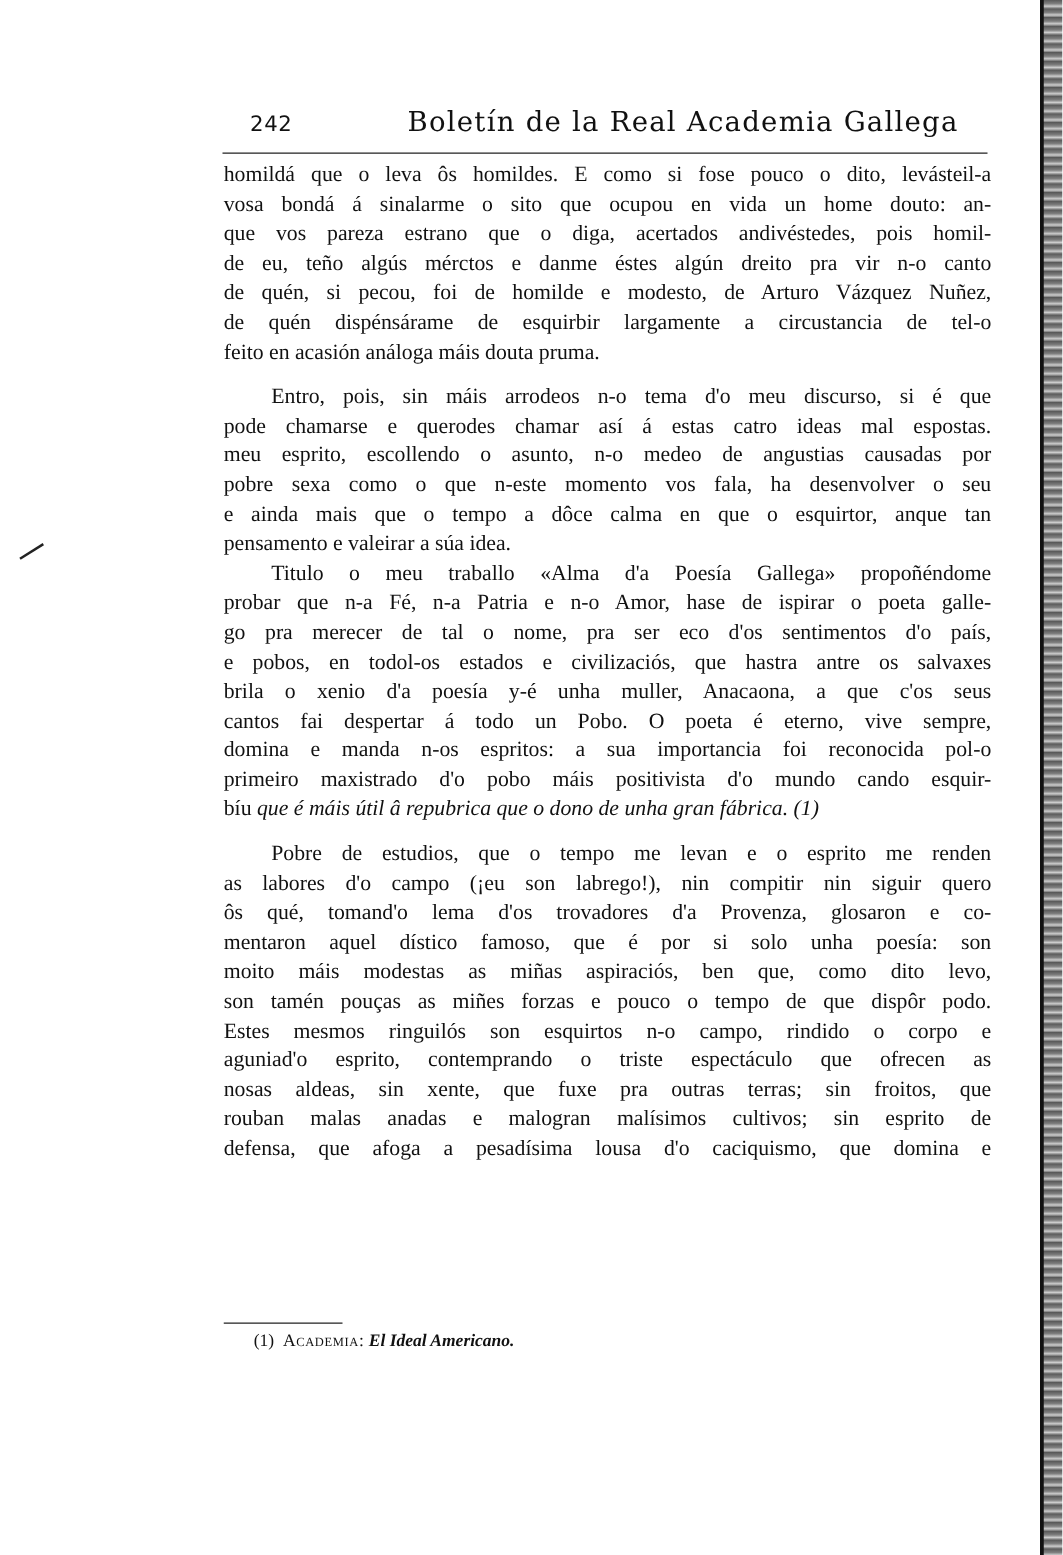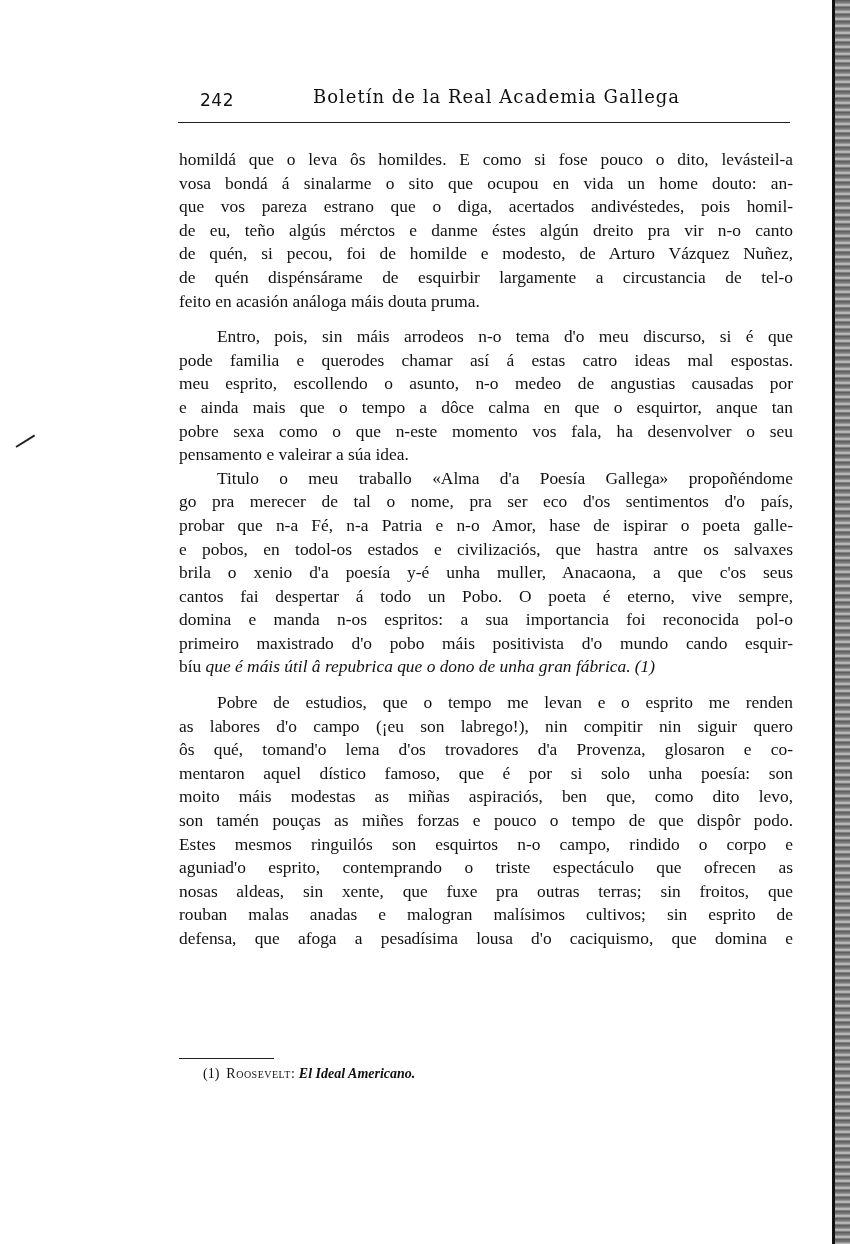--- a/index.html
+++ b/index.html
@@ -9,29 +9,29 @@
     }
     .page { position: absolute; left: 0; top: 0; width: 850px; height: 1244px; }
     .header {
       position: absolute; left: 178px; top: 86px; width: 612px; height: 34px;
     }
     .page-number {
       position: absolute; left: 22px; top: 4px; font-size: 17px;
       font-family: "DejaVu Sans", sans-serif; letter-spacing: 0.5px;
     }
     .running-title {
-      position: absolute; left: 135px; top: 0px; font-size: 18px;
+      position: absolute; left: 148px; top: 0px; font-size: 22px;
       font-family: "DejaVu Serif", serif; letter-spacing: 1px; font-weight: normal;
     }
     .header-rule {
       position: absolute; left: 178px; top: 122px; width: 612px; height: 0;
       border-top: 1.5px solid #222;
     }
     .body-text {
-      position: absolute; left: 179px; top: 148px; width: 614px;
+      position: absolute; left: 179px; top: 128px; width: 614px;
       font-family: "Liberation Serif", serif; font-size: 17.4px; line-height: 23.6px;
       text-align: justify;
     }
     .line { display: block; white-space: nowrap; text-align-last: justify; text-align: justify; }
     .line.last { text-align-last: left; }
     .indent { padding-left: 38px; }
     .para-gap { height: 12px; }
     .italic { font-style: italic; }
     .footnote-rule {
       position: absolute; left: 179px; top: 1058px; width: 95px; border-top: 1.5px solid #222;
@@ -72,31 +72,31 @@
       <span class="line">que vos pareza estrano que o diga, acertados andivéstedes, pois homil-</span>
       <span class="line">de eu, teño algús mérctos e danme éstes algún dreito pra vir n-o canto</span>
       <span class="line">de quén, si pecou, foi de homilde e modesto, de Arturo Vázquez Nuñez,</span>
       <span class="line">de quén dispénsárame de esquirbir largamente a circustancia de tel-o</span>
       <span class="line last">feito en acasión análoga máis douta pruma.</span>
     </div>
     <div class="para-gap"></div>
 
     <div class="paragraph">
       <span class="line indent">Entro, pois, sin máis arrodeos n-o tema d'o meu discurso, si é que</span>
-      <span class="line">pode familia e querodes chamar así á estas catro ideas mal espostas.</span>
+      <span class="line">pode chamarse e querodes chamar así á estas catro ideas mal espostas.</span>
       <span class="line">meu esprito, escollendo o asunto, n-o medeo de angustias causadas por</span>
+      <span class="line">pobre sexa como o que n-este momento vos fala, ha desenvolver o seu</span>
       <span class="line">e ainda mais que o tempo a dôce calma en que o esquirtor, anque tan</span>
-      <span class="line">pobre sexa como o que n-este momento vos fala, ha desenvolver o seu</span>
       <span class="line last">pensamento e valeirar a súa idea.</span>
     </div>
 
     <div class="paragraph">
       <span class="line indent">Titulo o meu traballo «Alma d'a Poesía Gallega» propoñéndome</span>
+      <span class="line">probar que n-a Fé, n-a Patria e n-o Amor, hase de ispirar o poeta galle-</span>
       <span class="line">go pra merecer de tal o nome, pra ser eco d'os sentimentos d'o país,</span>
-      <span class="line">probar que n-a Fé, n-a Patria e n-o Amor, hase de ispirar o poeta galle-</span>
       <span class="line">e pobos, en todol-os estados e civilizaciós, que hastra antre os salvaxes</span>
       <span class="line">brila o xenio d'a poesía y-é unha muller, Anacaona, a que c'os seus</span>
       <span class="line">cantos fai despertar á todo un Pobo. O poeta é eterno, vive sempre,</span>
       <span class="line">domina e manda n-os espritos: a sua importancia foi reconocida pol-o</span>
       <span class="line">primeiro maxistrado d'o pobo máis positivista d'o mundo cando esquir-</span>
       <span class="line last"><span>bíu </span><span class="italic">que é máis útil â repubrica que o dono de unha gran fábrica. (1)</span></span>
     </div>
     <div class="para-gap"></div>
 
     <div class="paragraph">
@@ -110,20 +110,20 @@
       <span class="line">aguniad'o esprito, contemprando o triste espectáculo que ofrecen as</span>
       <span class="line">nosas aldeas, sin xente, que fuxe pra outras terras; sin froitos, que</span>
       <span class="line">rouban malas anadas e malogran malísimos cultivos; sin esprito de</span>
       <span class="line">defensa, que afoga a pesadísima lousa d'o caciquismo, que domina e</span>
     </div>
   </div>
 
   <div class="footnote-rule"></div>
   <div class="footnote">
     <span>(1)</span>&nbsp;
-    <span class="sc">Roosevelt:</span>
+    <span class="sc">Academia:</span>
     <span class="it">El Ideal Americano.</span>
   </div>
 
   <div class="margin-mark"></div>
   <div class="scan-edge"></div>
   <div class="scan-edge-line"></div>
 </div>
 
 </body></html>

